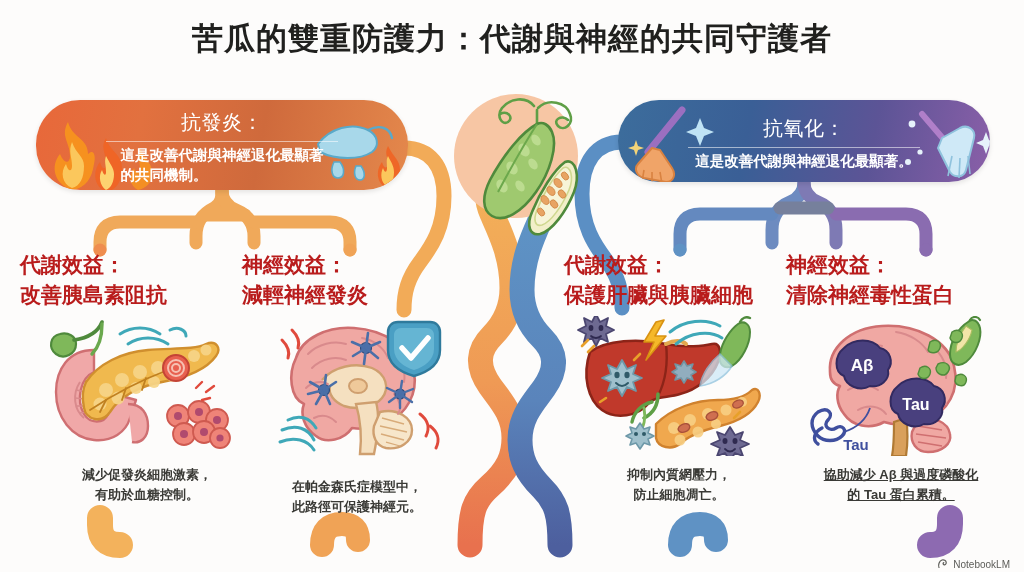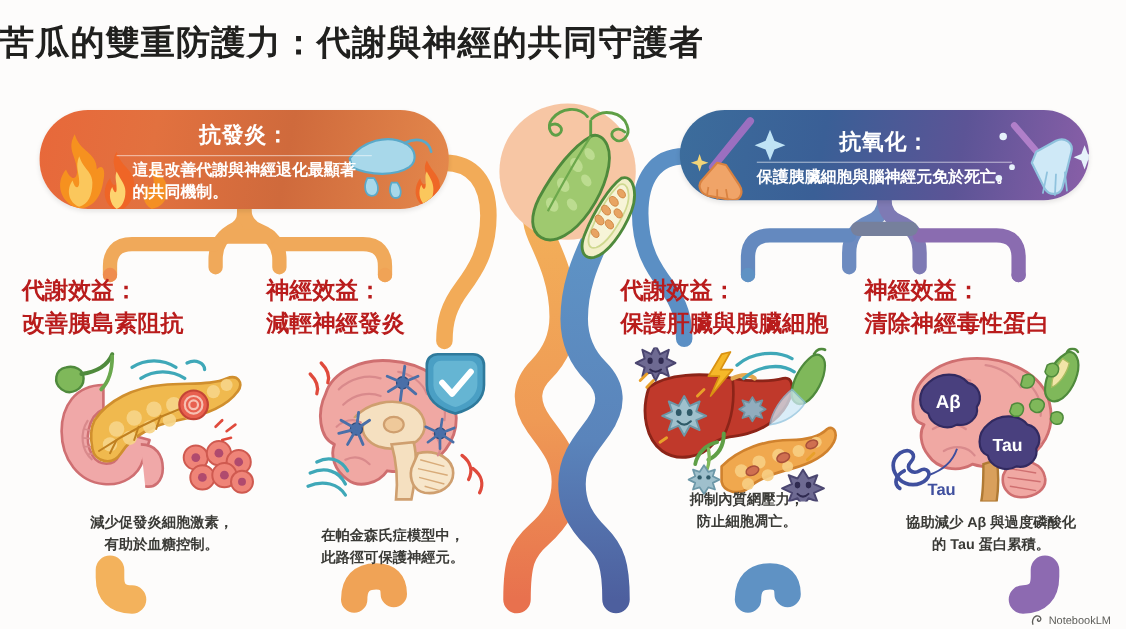--- a/index.html
+++ b/index.html
@@ -17,20 +17,21 @@
     background: #fdfcfb;
     overflow: hidden;
   }
 
   
   #title {
     position: absolute;
     top: 18px;
     left: 0;
     width: 1024px;
+    text-align: center;
     font-size: 31px;
     font-weight: bold;
     color: #20201e;
     letter-spacing: 1px;
   }
 
   
   #connectors {
     position: absolute;
     left: 0; top: 0;
@@ -78,21 +79,21 @@
     padding-top: 2px;
   }
   .pill-head {
     display: flex;
     align-items: baseline;
     justify-content: center;
     white-space: nowrap;
   }
   .pill-head .big {
     font-size: 20px;
-    font-weight: bold;
+    font-weight: normal;
     color: #ffffff;
     letter-spacing: 0.5px;
   }
   .pill-head .small {
     font-size: 15px;
     font-weight: bold;
     color: #ffffff;
     letter-spacing: 0.3px;
   }
   .pill-rule {
@@ -146,22 +147,22 @@
     width: 230px;
     text-align: center;
     font-size: 13px;
     font-weight: bold;
     color: #3a3a36;
     line-height: 1.52;
     white-space: pre-line;
   }
   #cap-0 { left: 32px;  top: 465px; font-family: Liberation Serif, serif; }
   #cap-1 { left: 242px; top: 477px; }
-  #cap-2 { left: 564px; top: 444px; }
-  #cap-3 { left: 786px; top: 465px; }
+  #cap-2 { left: 564px; top: 465px; }
+  #cap-3 { left: 786px; top: 465px; text-decoration: underline; }
 
   
   #watermark {
     position: absolute;
     right: 14px;
     bottom: 2px;
     display: flex;
     align-items: center;
     gap: 4px;
     font-size: 10px;
@@ -404,21 +405,21 @@
         <path d="M84 24 L 87 32 L 94 35 L 87 38 L 84 46 L 81 38 L 74 35 L 81 32 Z"></path>
       </g>
     </svg>
 
     <div class="pill-inner">
       <div class="pill-head">
         <span class="big">抗氧化</span>
         <span class="big">：</span>
       </div>
       <div class="pill-rule"></div>
-      <div class="pill-sub">保護胰臟細胞與腦神經元免於死亡。</div>
+      <div class="pill-sub">這是改善代謝與神經退化最顯著。</div>
     </div>
   </div>
 
   <div class="col-head" id="head-0">代謝效益：
 改善胰島素阻抗</div>
   <div class="col-head" id="head-1">神經效益：
 減輕神經發炎</div>
   <div class="col-head" id="head-2">代謝效益：
 保護肝臟與胰臟細胞</div>
   <div class="col-head" id="head-3">神經效益：

